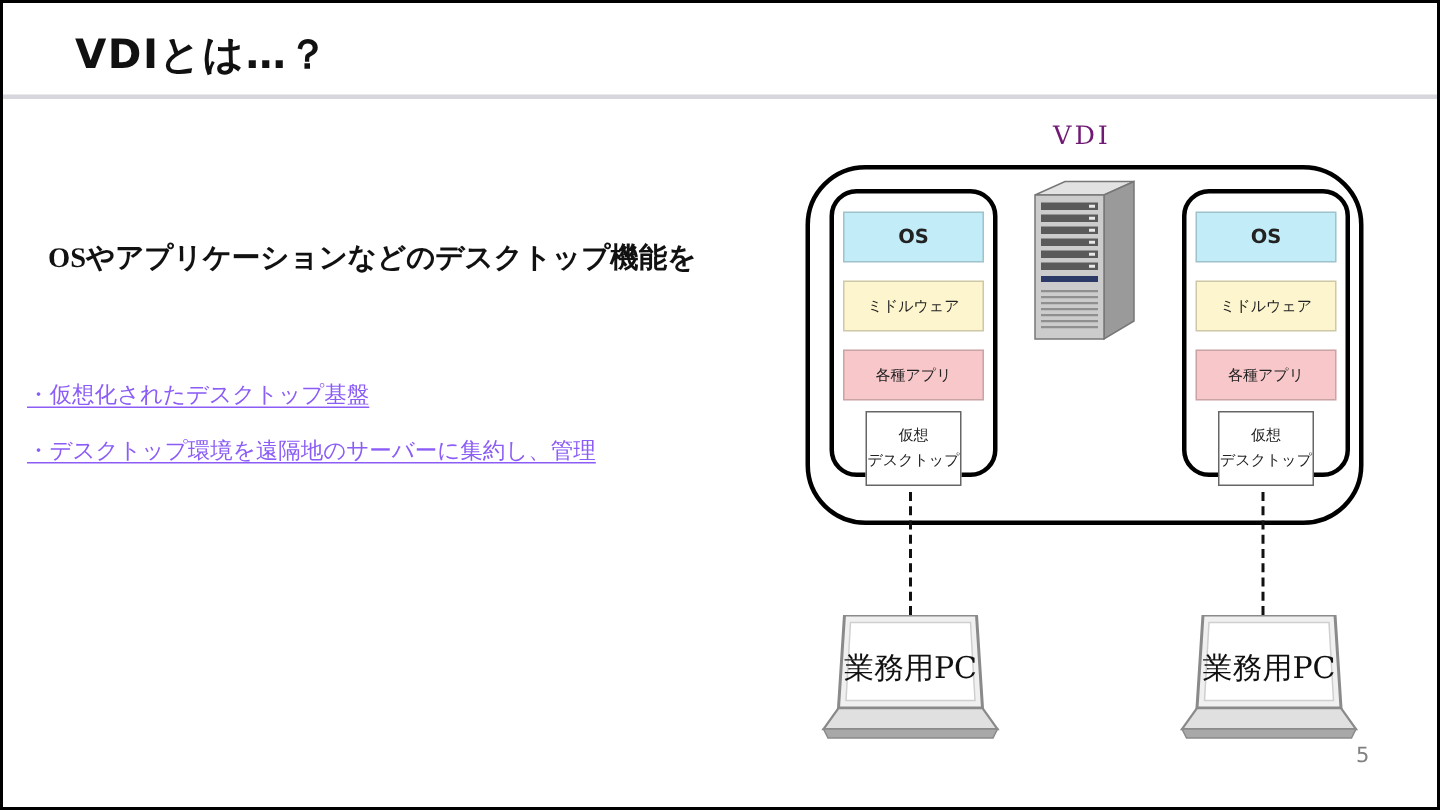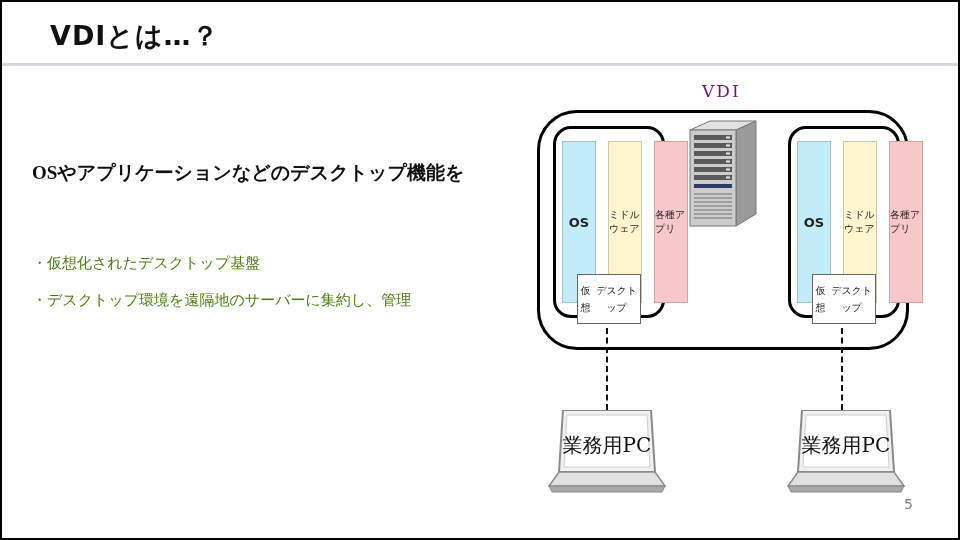--- a/index.html
+++ b/index.html
@@ -5,34 +5,34 @@
   * { margin:0; padding:0; box-sizing:border-box; }
   html,body { width:960px; height:540px; }
   body { font-family:"DejaVu Sans","Liberation Sans",sans-serif; background:#fff; }
 
   .slide { position:relative; width:960px; height:540px; background:#fff; border:2px solid #000; overflow:hidden; }
 
   .title { position:absolute; left:48px; top:16px; font-size:27px; font-weight:bold; color:#111; letter-spacing:1px; }
   .divider { position:absolute; left:0; top:61px; width:100%; height:3px; background:#d6d6dc; }
 
   .lead { position:absolute; left:30px; top:156px; font-size:19px; font-weight:bold; color:#111; line-height:30px;font-family:Liberation Serif, serif; }
-  .bullet { position:absolute; left:30px; font-size:15px; color:#4d7c0f; text-underline-offset:3px; }
+  .bullet { position:absolute; left:16px; font-size:15px; color:#8b5cf6; text-decoration:underline; text-underline-offset:3px; }
   .b1 { top:252px; }
   .b2 { top:289px; }
 
   .diagram-title { position:absolute; left:700px; top:79px; font-family:"DejaVu Serif","Liberation Serif",serif; font-size:17px; color:#701a75; letter-spacing:2px; }
   .outer-box { position:absolute; left:535px; top:108px; width:372px; height:240px; border:3px solid #000; border-radius:40px; background:transparent; }
 
-  .stack { position:absolute; top:124px; width:112px; height:192px; border:3px solid #000; border-radius:18px; background:#fff; display:flex; flex-direction:row; gap:12px; padding:12px 6px; }
+  .stack { position:absolute; top:124px; width:112px; height:192px; border:3px solid #000; border-radius:18px; background:#fff; display:flex; flex-direction:column; gap:12px; padding:12px 6px; }
   .stack-left { left:551px; }
   .stack-right { left:786px; }
   .layer { flex:0 0 34px; display:flex; align-items:center; justify-content:center; border:1px solid rgba(0,0,0,.18); font-size:10px; color:#222; }
   .layer.os { font-size:13px; font-weight:bold; }
 
-  .vmbox { position:absolute; top:272px; width:64px; height:50px; background:#fff; border:1px solid #666; z-index:3; display:flex; flex-direction:row; align-items:center; justify-content:center; font-size:10px; line-height:17px; color:#222; text-align:center; }
+  .vmbox { position:absolute; top:272px; width:64px; height:50px; background:#fff; border:1px solid #666; z-index:3; display:flex; flex-direction:column; align-items:center; justify-content:center; font-size:10px; line-height:17px; color:#222; text-align:center; }
   .vm-left { left:575px; }
   .vm-right { left:810px; }
 
   .server { position:absolute; left:686px; top:116px; width:70px; height:110px; }
 
   .connector { position:absolute; top:326px; height:82px; width:0; border-left:2px dashed #111; }
   .c-left { left:604px; }
   .c-right { left:839px; }
 
   .laptop { position:absolute; top:408px; width:120px; height:88px; }

